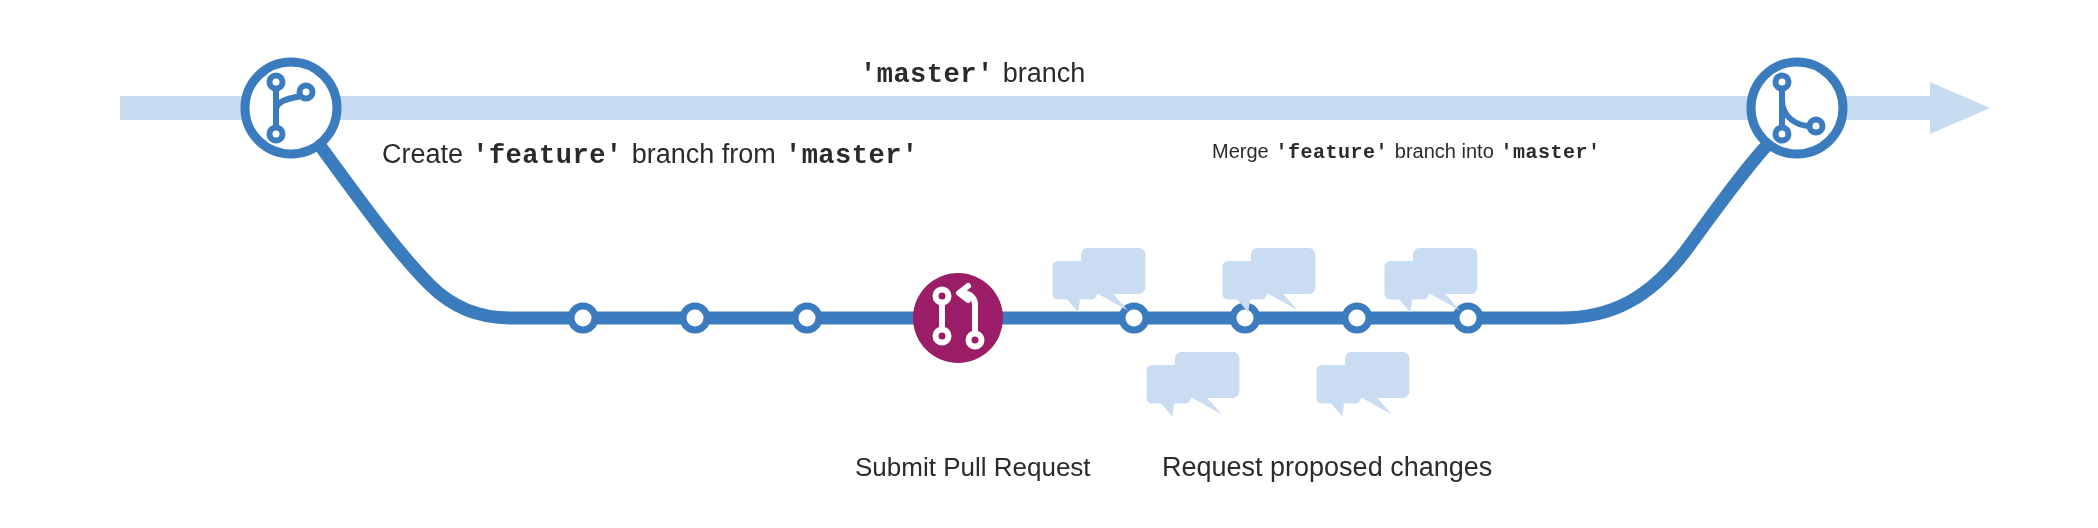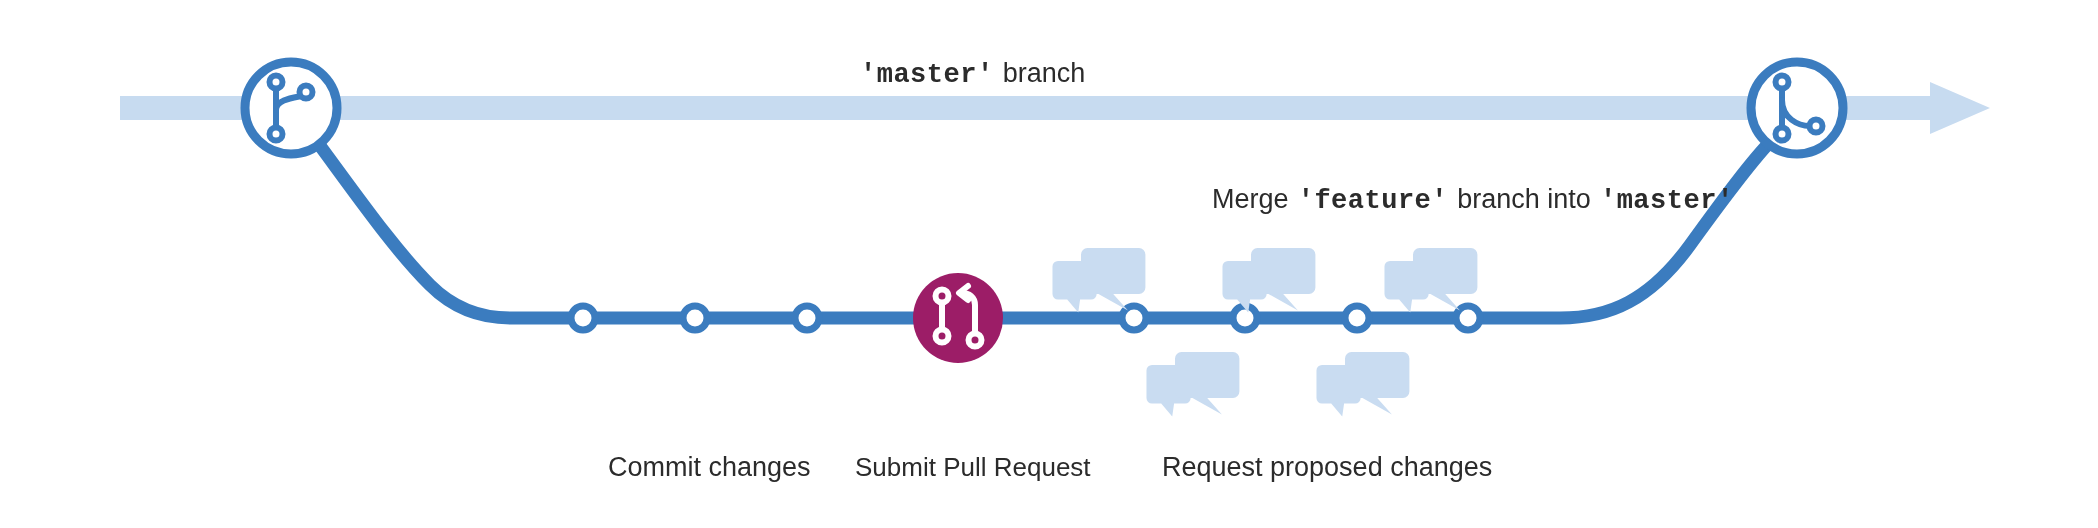--- a/index.html
+++ b/index.html
@@ -49,22 +49,21 @@
     font-size: 27px;
   }
   #label-create-branch {
     left: 382px;
     top: 141px;
     font-size: 27px;
   }
   #label-merge-branch {
     left: 1212px;
     top: 141px;
-    font-size: 27px;
-    margin-top: 45px;
+    font-size: 20px;
   }
   #label-commit-changes {
     left: 608px;
     top: 454px;
     font-size: 27px;
   }
   #label-submit-pr {
     left: 855px;
     top: 454px;
     font-size: 26px;
@@ -172,22 +171,24 @@
         <path d="M968,286 L959,293 L968,300"></path>
       </g>
     </g>
 
   </svg>
 
   <div class="lbl" id="label-master-branch">
     <span class="mono">'master'</span><span class="sp"></span><span>branch</span>
   </div>
 
+  <div class="lbl" id="label-create-branch">
+    <span>Create</span><span class="sp"></span><span class="mono">'feature'</span><span class="sp"></span><span>branch from</span><span class="sp"></span><span class="mono">'master'</span>
+  </div>
 
   <div class="lbl" id="label-merge-branch">
     <span>Merge</span><span class="sp"></span><span class="mono">'feature'</span><span class="sp"></span><span>branch into</span><span class="sp"></span><span class="mono">'master'</span>
   </div>
 
-  <div class="lbl" id="label-commit-changes">Commit changes</div>
   <div class="lbl" id="label-submit-pr">Submit Pull Request</div>
   <div class="lbl" id="label-discuss-changes">Request proposed changes</div>
 
 </div>
 
 </body></html>

